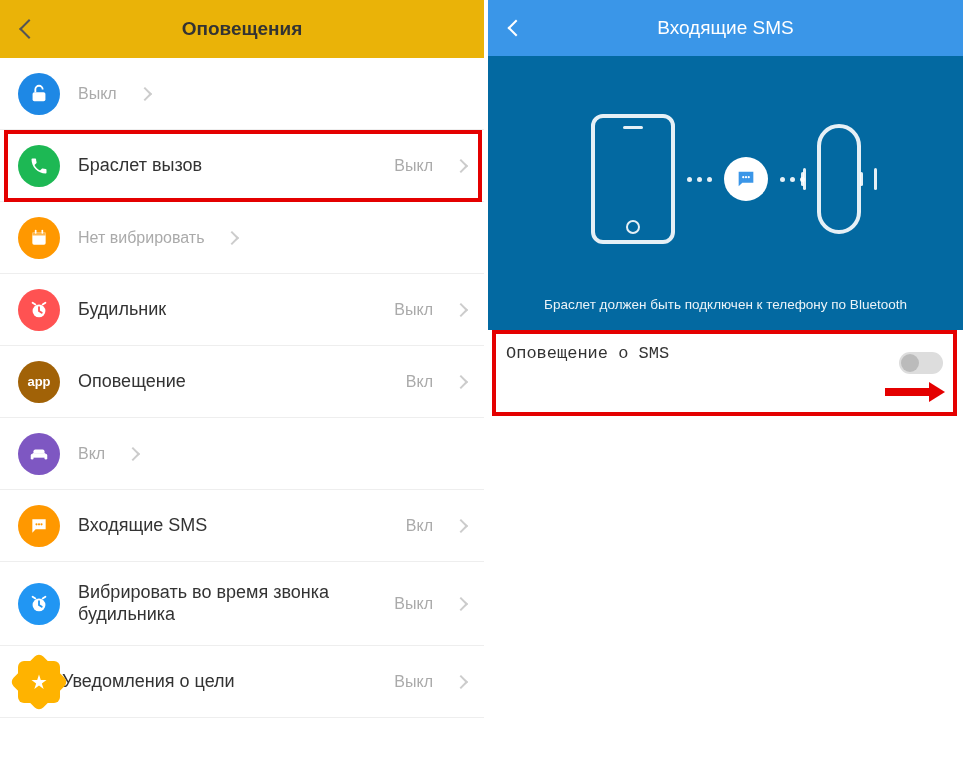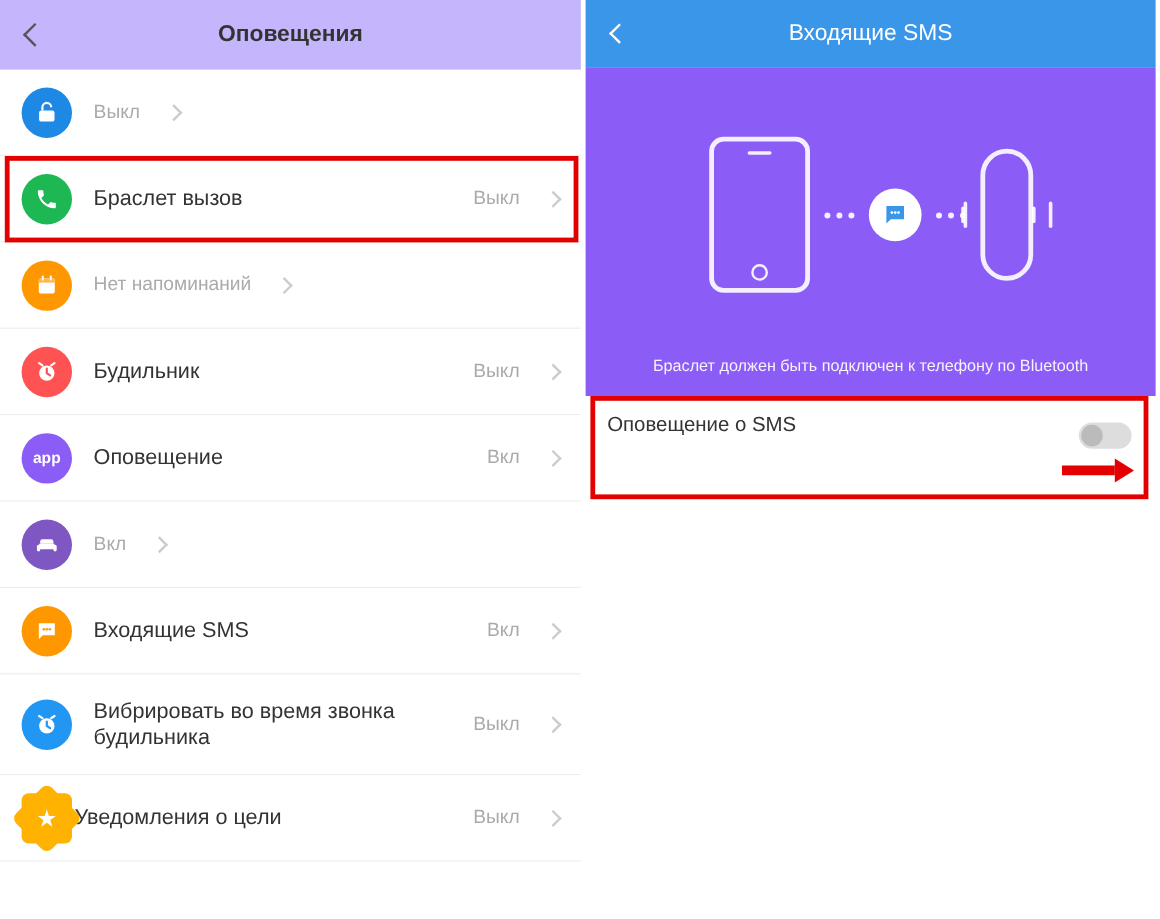--- a/index.html
+++ b/index.html
@@ -10,21 +10,21 @@
   height: 766px;
   display: flex;
 }
 .screen { height: 766px; position: relative; }
 .screen-left { width: 488px; border-right: 4px solid #fff; }
 .screen-right { width: 475px; }
 
 
 .header-left {
   height: 58px;
-  background: #c4b5fd;
+  background: #eab308;
   display: flex;
   align-items: center;
   position: relative;
 }
 .back-left {
   width: 58px; height: 58px;
   display: flex; align-items: center; justify-content: center;
   cursor: pointer;
 }
 .header-title-left {
@@ -101,21 +101,21 @@
 }
 .header-title-right {
   position: absolute; left: 0; right: 0;
   text-align: center;
   color: #fff;
   font-size: 19px;
   font-weight: 500;
   pointer-events: none;
 }
 .hero {
-  background: #8b5cf6;
+  background: #0369a1;
   height: 274px;
   display: flex;
   flex-direction: column;
   align-items: center;
   justify-content: center;
   color: #fff;
   position: relative;
 }
 .hero-graphic {
   display: flex;
@@ -174,20 +174,21 @@
   font-size: 13.5px;
   color: rgba(255,255,255,0.92);
   text-align: center;
   padding: 0 10px;
   position:absolute;
   bottom:18px;
 }
 .setting-row {
   padding: 14px 18px 18px 18px;
   position: relative;
+  font-family: Liberation Mono, monospace;
 }
 .setting-title { font-size: 17px; color: #333; margin-bottom: 4px; }
 .setting-desc { font-size: 14px; color: #999; line-height: 1.3; max-width: 320px;}
 .toggle {
   position: absolute;
   right: 20px; top: 22px;
   width: 44px; height: 22px;
   background: #ddd;
   border-radius: 11px;
 }
@@ -200,21 +201,21 @@
   border-radius: 50%;
 }
 .arrow-red {
   position: absolute;
   right: 18px;
   top: 50px;
 }
 
 
 .ic-blue{background:#1e88e5;} .ic-green{background:#1db854;} .ic-orange{background:#ff9800;}
-.ic-red{background:#ff5252;} .ic-teal{background:#8b5cf6;} .ic-purple{background:#7e57c2;}
+.ic-red{background:#ff5252;} .ic-teal{background:#a16207;} .ic-purple{background:#7e57c2;}
 .ic-orange2{background:#ff9800;} .ic-blue2{background:#2196f3;}
 
 .star8 {
   width:42px;height:42px;position:relative;display:flex;align-items:center;justify-content:center;
 }
 .star8::before,.star8::after{
   content:"";position:absolute;width:42px;height:42px;background:#ffb300;border-radius:6px;
 }
 .star8::after{transform:rotate(45deg);}
 .star8 svg{position:relative;z-index:1;}
@@ -255,21 +256,21 @@
 
     <div class="item">
       <div class="iconwrap ic-orange">
         <svg width="20" height="20" viewBox="0 0 24 24" fill="#fff">
             <rect x="4" y="5" width="16" height="15" rx="2"></rect>
             <rect x="4" y="5" width="16" height="4" fill="#ffb74d"></rect>
             <rect x="7" y="2" width="2" height="5" rx="1"></rect>
             <rect x="15" y="2" width="2" height="5" rx="1"></rect>
           </svg>
       </div>
-      <div class="status">Нет напоминаний</div>
+      <div class="status">Нет вибрировать</div>
       <span class="chev"></span>
     </div>
 
     <div class="item">
       <div class="iconwrap ic-red">
         <svg width="22" height="22" viewBox="0 0 24 24" fill="#fff">
             <circle cx="12" cy="13" r="7"></circle>
             <path d="M12 9v4l3 2" stroke="#ff5252" stroke-width="2" stroke-linecap="round"></path>
             <path d="M5 4l3 2M19 4l-3 2" stroke="#fff" stroke-width="2" stroke-linecap="round"></path>
           </svg>

